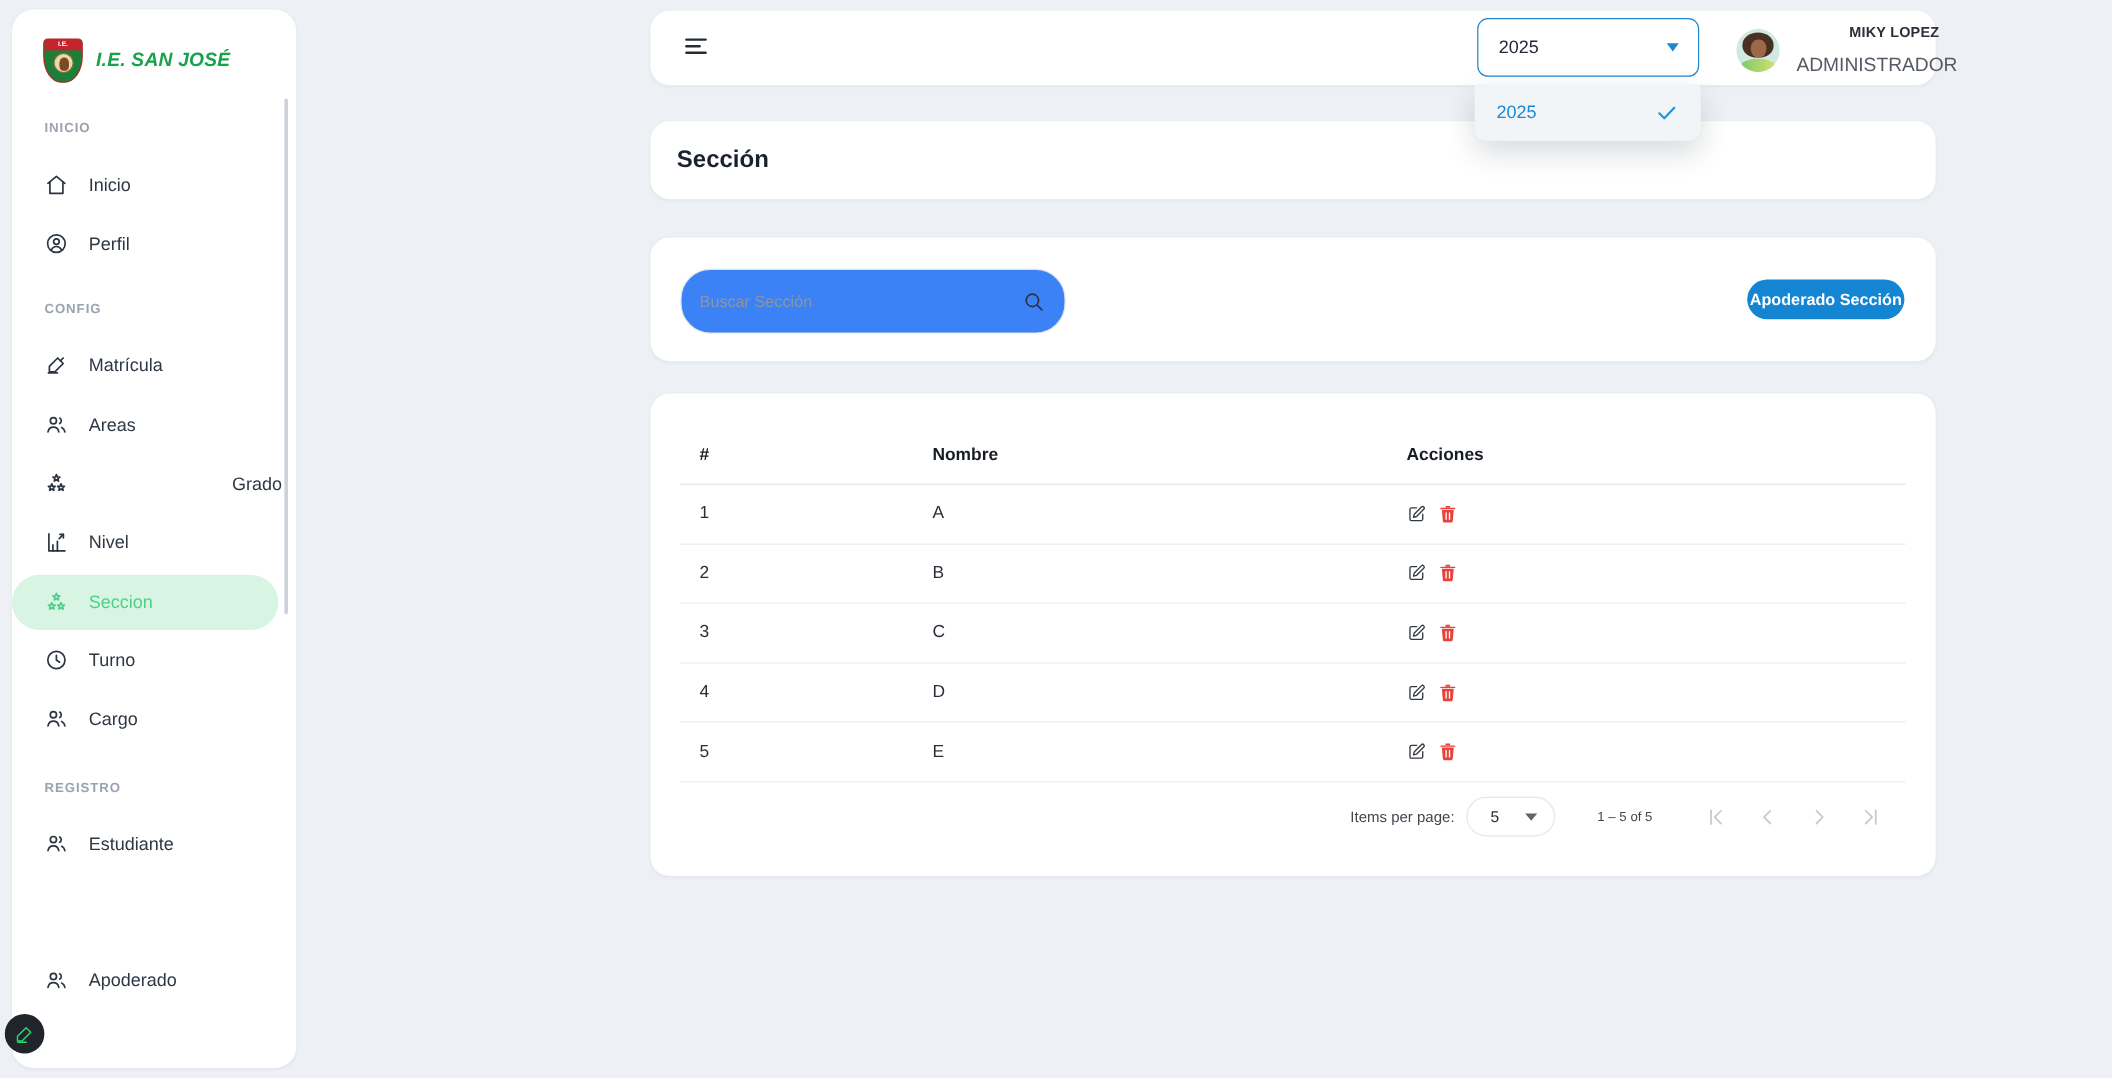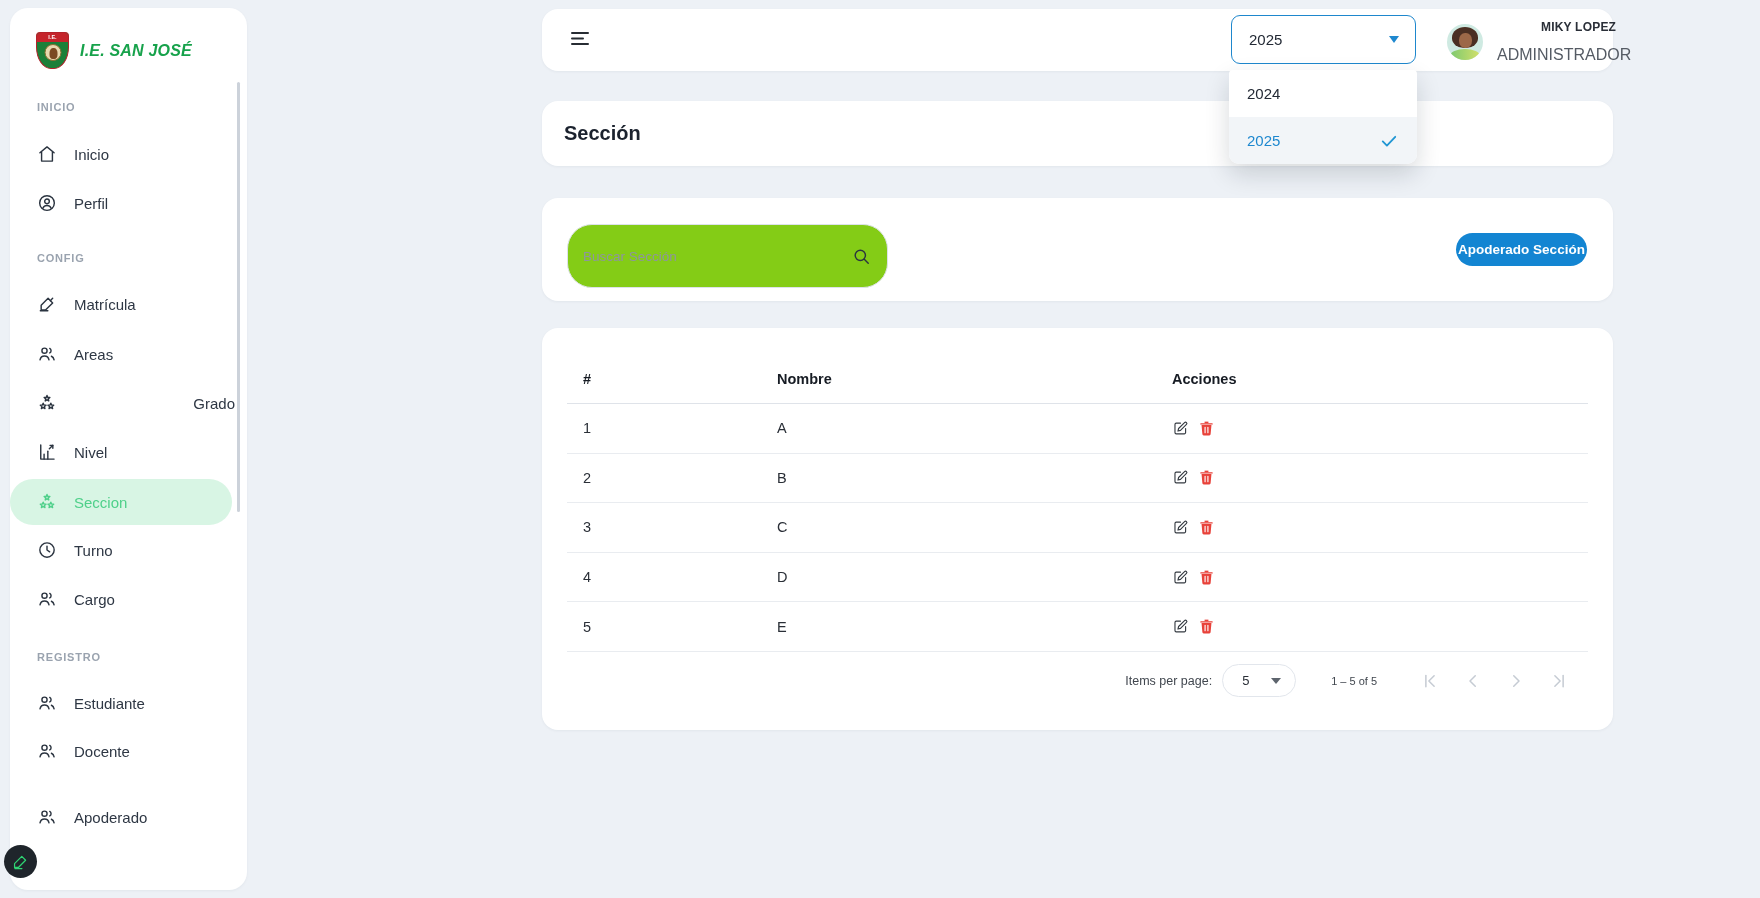--- a/index.html
+++ b/index.html
@@ -70,22 +70,22 @@
   .year-option { height:47px; display:flex; align-items:center; justify-content:space-between;
                  padding:0 18px; font-size:15px; color:#232a35; cursor:pointer; }
   .year-option.selected { background:#f2f5f8; color:#1e88cf; }
 
   
   .title-card { left:542px; top:101px; width:1071px; height:65px; display:flex; align-items:center; }
   .page-title { font-size:20px; font-weight:bold; color:#1b222e; margin-left:22px; }
 
   
   .toolbar-card { left:542px; top:198px; width:1071px; height:103px; }
-  .search-box { position:absolute; left:25px; top:26px; width:321px; height:64px; border:1px solid #dde2ea;
-                border-radius:25px; display:flex; align-items:center; padding:0 16px 0 15px; background:#84cc16; }
+  .search-box { position:absolute; left:25px; top:26px; width:321px; height:54px; border:1px solid #dde2ea;
+                border-radius:25px; display:flex; align-items:center; padding:0 16px 0 15px; background:#3b82f6; }
   .search-box input { flex:1; border:none; outline:none; font-family:inherit; font-size:13.5px; color:#2a2f37; background:transparent; }
   .search-box input::placeholder { color:#8e959f; }
   .search-icon { background:none; border:none; cursor:pointer; display:flex; }
   .search-icon svg circle, .search-icon svg path { stroke:#2b3440; stroke-width:1.8; fill:none; stroke-linecap:round; }
   .register-btn { position:absolute; left:914px; top:35px; width:131px; height:33px; background:#1385d2; color:#fff;
                   border:none; border-radius:17px; font-family:inherit; font-size:13.5px; font-weight:600; cursor:pointer; }
 
   
   .table-card { left:542px; top:328px; width:1071px; height:402px; padding:26px 25px 0 25px; }
   .thead, .trow { display:grid; grid-template-columns:210px 395px 1fr; align-items:center; }
@@ -215,29 +215,20 @@
   <div class="nav-item" style="top:673px;">
     <svg class="nicon" viewBox="0 0 24 24">
       <circle cx="9" cy="8" r="3.1"></circle>
         <path d="M3.6 19c.6-3 2.6-4.7 5.4-4.7s4.8 1.7 5.4 4.7"></path>
         <path d="M15.3 5.3a3.1 3.1 0 0 1 0 5.4"></path>
         <path d="M17.3 14.7c1.7.8 2.8 2.2 3.2 4.3"></path>
     </svg>
     <span class="label">Estudiante</span>
   </div>
 
-  <div class="nav-item" style="top:721px;">
-    <svg class="nicon" viewBox="0 0 24 24">
-      <circle cx="9" cy="8" r="3.1"></circle>
-        <path d="M3.6 19c.6-3 2.6-4.7 5.4-4.7s4.8 1.7 5.4 4.7"></path>
-        <path d="M15.3 5.3a3.1 3.1 0 0 1 0 5.4"></path>
-        <path d="M17.3 14.7c1.7.8 2.8 2.2 3.2 4.3"></path>
-    </svg>
-    <span class="label">Docente</span>
-  </div>
 
   <div class="nav-item" style="top:787px;text-align:center;">
     <svg class="nicon" viewBox="0 0 24 24">
       <circle cx="9" cy="8" r="3.1"></circle>
         <path d="M3.6 19c.6-3 2.6-4.7 5.4-4.7s4.8 1.7 5.4 4.7"></path>
         <path d="M15.3 5.3a3.1 3.1 0 0 1 0 5.4"></path>
         <path d="M17.3 14.7c1.7.8 2.8 2.2 3.2 4.3"></path>
     </svg>
     <span class="label">Apoderado</span>
   </div>
@@ -273,23 +264,20 @@
         <span class="face"></span>
     </div>
     <div>
       <div class="user-name">MIKY LOPEZ</div>
       <div class="user-role">ADMINISTRADOR</div>
     </div>
   </div>
 </div>
 
 <div class="year-menu">
-  <div class="year-option">
-    <span>2024</span>
-  </div>
   <div class="year-option selected">
     <span>2025</span>
     <svg width="20" height="20" viewBox="0 0 24 24">
       <path d="M4.5 12.5l5 5L19.5 7" stroke="#2196d3" stroke-width="2.2" fill="none" stroke-linecap="round" stroke-linejoin="round"></path>
     </svg>
   </div>
 </div>
 
 <div class="card title-card">
   <div class="page-title">Sección</div>

